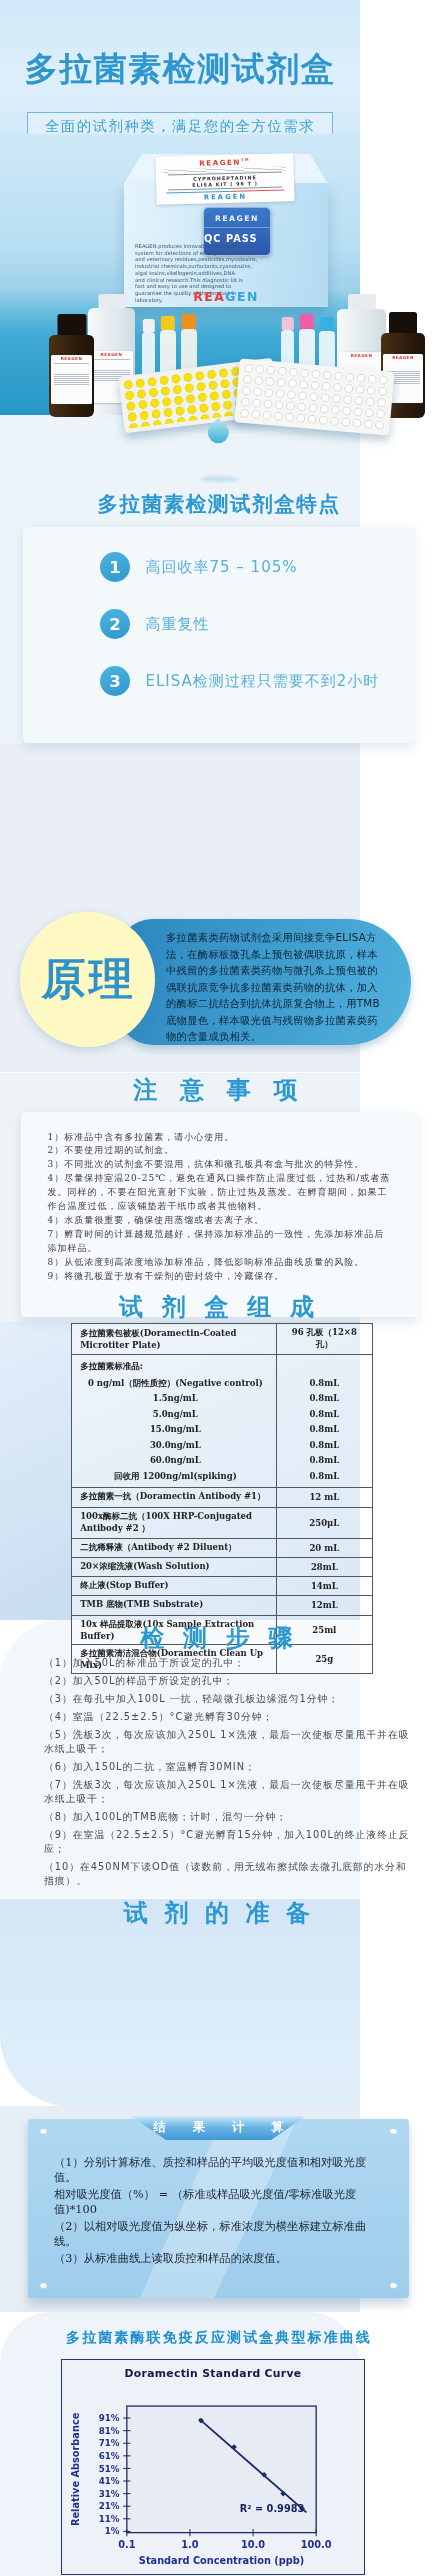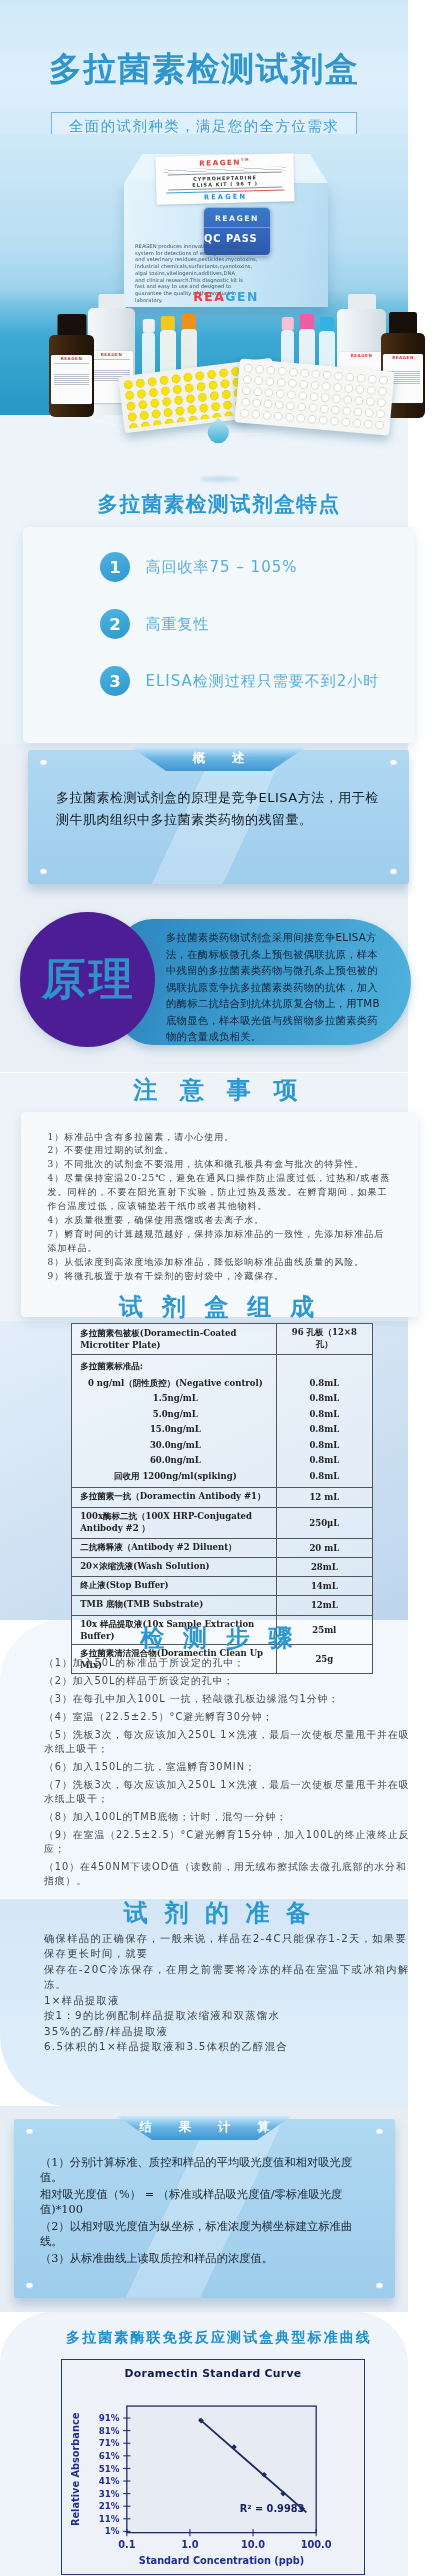--- a/index.html
+++ b/index.html
@@ -1,18 +1,18 @@
 <!DOCTYPE html>
 <html style="font-size:8.2px"><head>
 <meta charset="utf-8">
 <style>
   html,body{margin:0;padding:0;background:#ffffff;}
   .page{position:relative;width:438px;height:2628px;margin:0 auto;overflow:hidden;
         font-family:"DejaVu Sans","Liberation Sans",sans-serif;}
-  .band{position:absolute;left:0;width:408px;}
+  .band{position:absolute;left:0;width:360px;}
 
   
   #bg-hero{top:0;height:134px;background:linear-gradient(180deg,#cfe8f8 0%,#ddeffb 60%,#d3eafa 100%);}
   #bg-drop{top:415px;height:330px;background:#ecf4f9;}
   #bg-overview{top:744px;height:328px;background:#e9eff5;}
   #bg-notes{top:1073px;height:249px;background:#eef3f7;}
   #bg-comp{top:1321px;height:299px;background:linear-gradient(155deg,#e4eefa 0%,#d2e3f4 45%,#bdd6ee 100%);}
   #bg-steps{top:1620px;height:278px;background:#f1f7fb;border-radius:62px 0 0 0;}
   #bg-prep{top:1899px;height:208px;background:linear-gradient(180deg,#d4e6f6 0%,#dcecf9 60%,#e0eefa 100%);border-radius:0 0 0 72px;}
   #bg-results{top:2106px;height:206px;background:#e6edf4;}
@@ -97,31 +97,31 @@
          background:linear-gradient(115deg,rgba(255,255,255,0) 42%,rgba(255,255,255,.28) 42%,rgba(255,255,255,.28) 58%,rgba(255,255,255,0) 58%);}
   .tab{position:absolute;left:50%;transform:translateX(-50%);top:-3.1px;width:175px;height:24px;
        background:linear-gradient(180deg,#cdeafb 0%,#6cb5e4 45%,#3f97d4 100%);
        clip-path:polygon(0 0,100% 0,80% 100%,20% 100%);
        color:#fff;font-size:12.4px;font-weight:bold;letter-spacing:11.3px;text-indent:11.3px;
        display:flex;align-items:center;justify-content:center;}
   .dot{position:absolute;width:6.2px;height:6.2px;border-radius:50%;background:#fff;
        box-shadow:inset 0 -1px 1.5px rgba(140,170,200,.7);}
   #overview{top:750px;left:28px;width:381px;height:134px;}
   .overview-text{position:relative;padding:37px 28px 0;font-size:13px;letter-spacing:0.5px;line-height:1.7;color:#101820;}
-  #results{top:2119px;left:14px;width:381px;height:179px;}
+  #results{top:2119px;left:28px;width:381px;height:179px;}
   .results-text{position:relative;padding:37px 26px 0;font-family:"DejaVu Serif","Liberation Serif",serif;
                 font-size:11.3px;line-height:1.3;color:#1b2430;}
   .results-text div{margin-bottom:2.6px;}
 
   
   #principle{top:896px;height:178px;}
   .pr-rect{position:absolute;left:117px;top:23px;width:294px;height:126px;border-radius:36px 64px 64px 36px;
            background:linear-gradient(105deg,#2c86bf 0%,#51b2dd 100%);box-shadow:0 4.1px 8.2px rgba(60,110,150,.3);}
   .pr-text{padding:10.3px 28px 0 49px;font-size:10.3px;line-height:1.6;letter-spacing:0.3px;color:#0e2233;}
-  .pr-circle{position:absolute;left:19.6px;top:15.5px;width:135px;height:135px;border-radius:50%;background:#4c1d95;
+  .pr-circle{position:absolute;left:19.6px;top:15.5px;width:135px;height:135px;border-radius:50%;background:#fef9c3;
              box-shadow:0 3.1px 9.3px rgba(80,120,160,.25);display:flex;align-items:center;justify-content:center;}
   .pr-label{font-size:44px;font-weight:bold;color:#2f93c9;letter-spacing:3.1px;text-indent:3.1px;}
 
   
   #notes-card{top:1112px;left:20.6px;width:397px;height:205px;background:#f7fafc;border-radius:4.1px;
               box-shadow:0 4.1px 10.3px rgba(120,150,180,.22);padding:18.5px 27px;box-sizing:border-box;}
   .note-line{font-family:"DejaVu Serif","Liberation Serif",serif;font-size:9px;letter-spacing:1px;
              line-height:1.55;color:#3b3b3b;}
 
   
@@ -285,28 +285,20 @@
           <div class="feat-num">2</div>
           <div class="feat-text">高重复性</div>
         </div>
         <div class="feat-item">
           <div class="feat-num">3</div>
           <div class="feat-text">ELISA检测过程只需要不到2小时</div>
         </div>
       </div>
   </div>
 
-  <div class="panel" id="overview">
-    <div class="tab">概 述</div>
-    <div class="dot" style="left:12.4px;top:10.3px;"></div>
-    <div class="dot" style="right:12.4px;top:10.3px;"></div>
-    <div class="dot" style="left:12.4px;bottom:9.3px;"></div>
-    <div class="dot" style="right:12.4px;bottom:9.3px;"></div>
-    <div class="overview-text">多拉菌素检测试剂盒的原理是竞争ELISA方法，用于检测牛肌肉组织中多拉菌素类药物的残留量。</div>
-  </div>
 
   <div class="band" id="principle">
     <div class="pr-rect">
       <div class="pr-text">多拉菌素类药物试剂盒采用间接竞争ELISA方法，在酶标板微孔条上预包被偶联抗原，样本中残留的多拉菌素类药物与微孔条上预包被的偶联抗原竞争抗多拉菌素类药物的抗体，加入的酶标二抗结合到抗体抗原复合物上，用TMB底物显色，样本吸光值与残留物多拉菌素类药物的含量成负相关。</div>
     </div>
     <div class="pr-circle">
       <div class="pr-label">原理</div>
     </div>
   </div>
 
@@ -396,28 +388,20 @@
       <div class="step-line">（4）室温（22.5±2.5）°C避光孵育30分钟；</div>
       <div class="step-line">（5）洗板3次，每次应该加入250L 1×洗液，最后一次使板尽量甩干并在吸水纸上吸干；</div>
       <div class="step-line">（6）加入150L的二抗，室温孵育30MIN；</div>
       <div class="step-line">（7）洗板3次，每次应该加入250L 1×洗液，最后一次使板尽量甩干并在吸水纸上吸干；</div>
       <div class="step-line">（8）加入100L的TMB底物；计时，混匀一分钟；</div>
       <div class="step-line">（9）在室温（22.5±2.5）°C避光孵育15分钟，加入100L的终止液终止反应；</div>
       <div class="step-line">（10）在450NM下读OD值（读数前，用无绒布擦拭除去微孔底部的水分和指痕）。</div>
     </div>
 
   <div class="sec-head" id="prep-head">试 剂 的 准 备</div>
-  <div id="prep-lines">
-      <div class="prep-line">确保样品的正确保存，一般来说，样品在2-4C只能保存1-2天，如果要保存更长时间，就要</div>
-      <div class="prep-line">保存在-20C冷冻保存，在用之前需要将冷冻的样品在室温下或冰箱内解冻。</div>
-      <div class="prep-line">1×样品提取液</div>
-      <div class="prep-line">按1：9的比例配制样品提取浓缩液和双蒸馏水</div>
-      <div class="prep-line">35%的乙醇/样品提取液</div>
-      <div class="prep-line">6.5体积的1×样品提取液和3.5体积的乙醇混合</div>
-    </div>
 
   <div class="panel" id="results">
     <div class="tab">结 果 计 算</div>
     <div class="dot" style="left:12.4px;top:10.3px;"></div>
     <div class="dot" style="right:12.4px;top:10.3px;"></div>
     <div class="dot" style="left:12.4px;bottom:9.3px;"></div>
     <div class="dot" style="right:12.4px;bottom:9.3px;"></div>
     <div class="results-text" id="results-lines">
         <div>（1）分别计算标准、质控和样品的平均吸光度值和相对吸光度值。</div>
         <div>相对吸光度值（%） = （标准或样品吸光度值/零标准吸光度值)*100</div>

